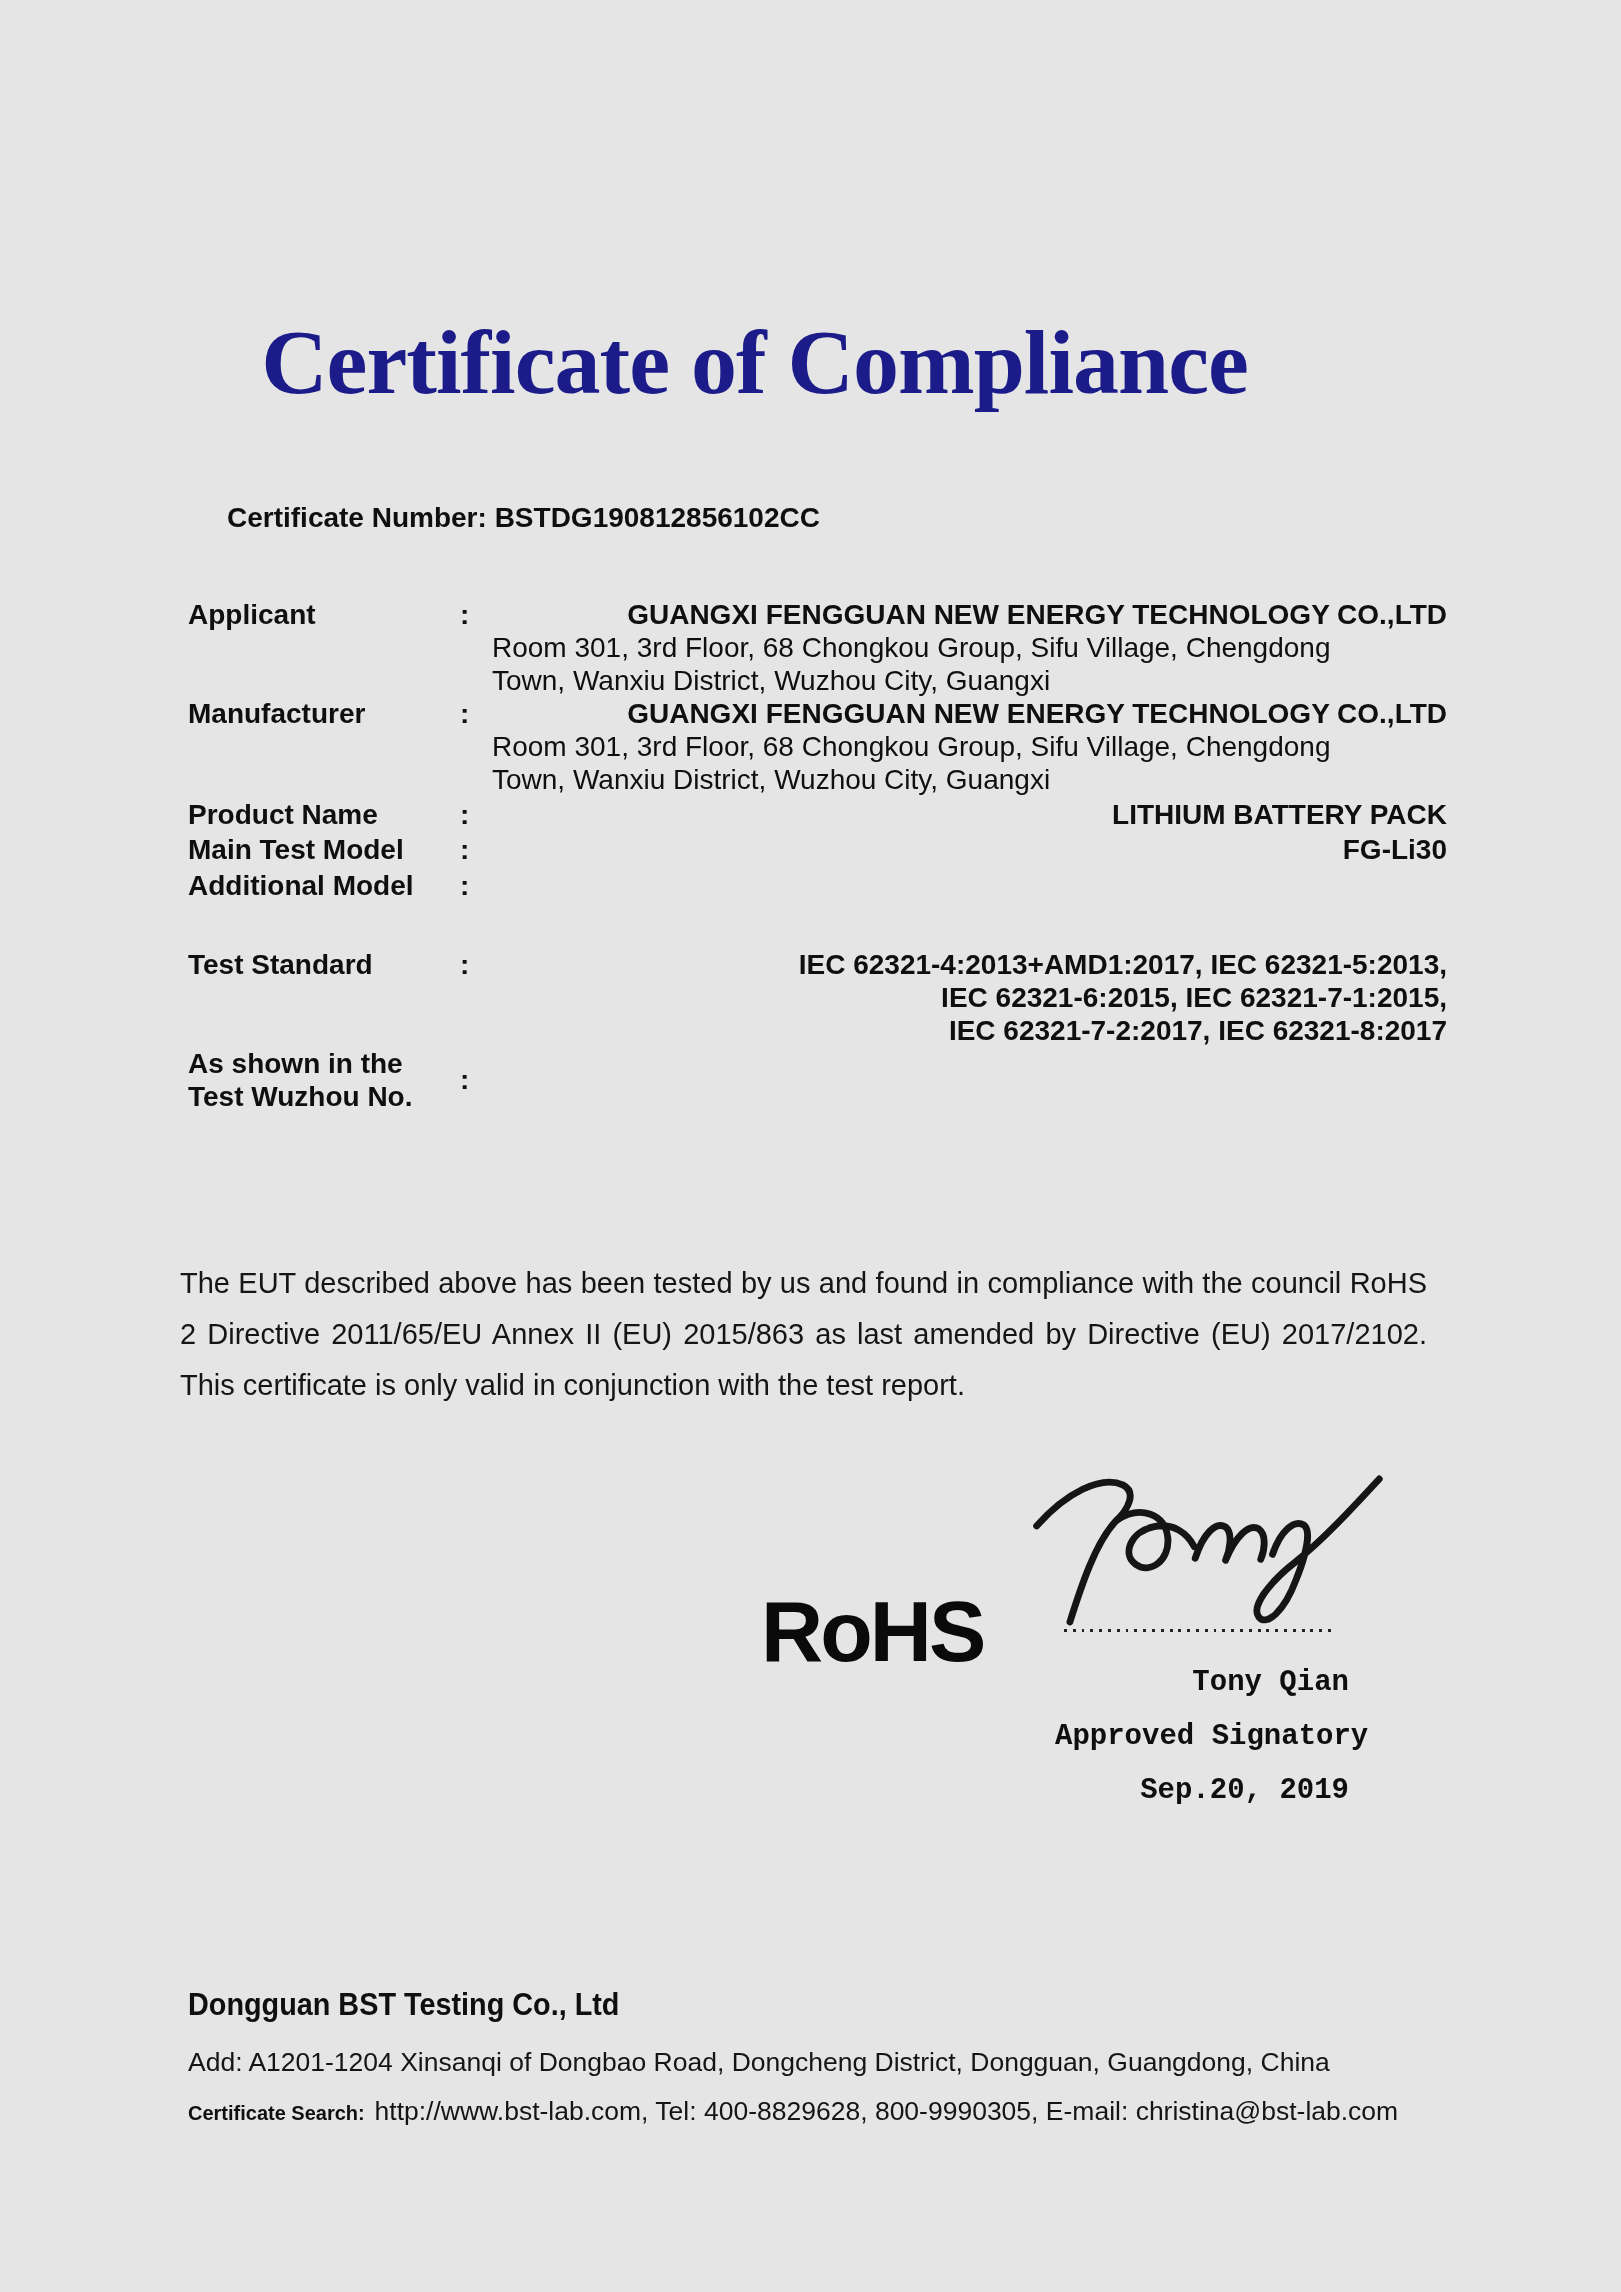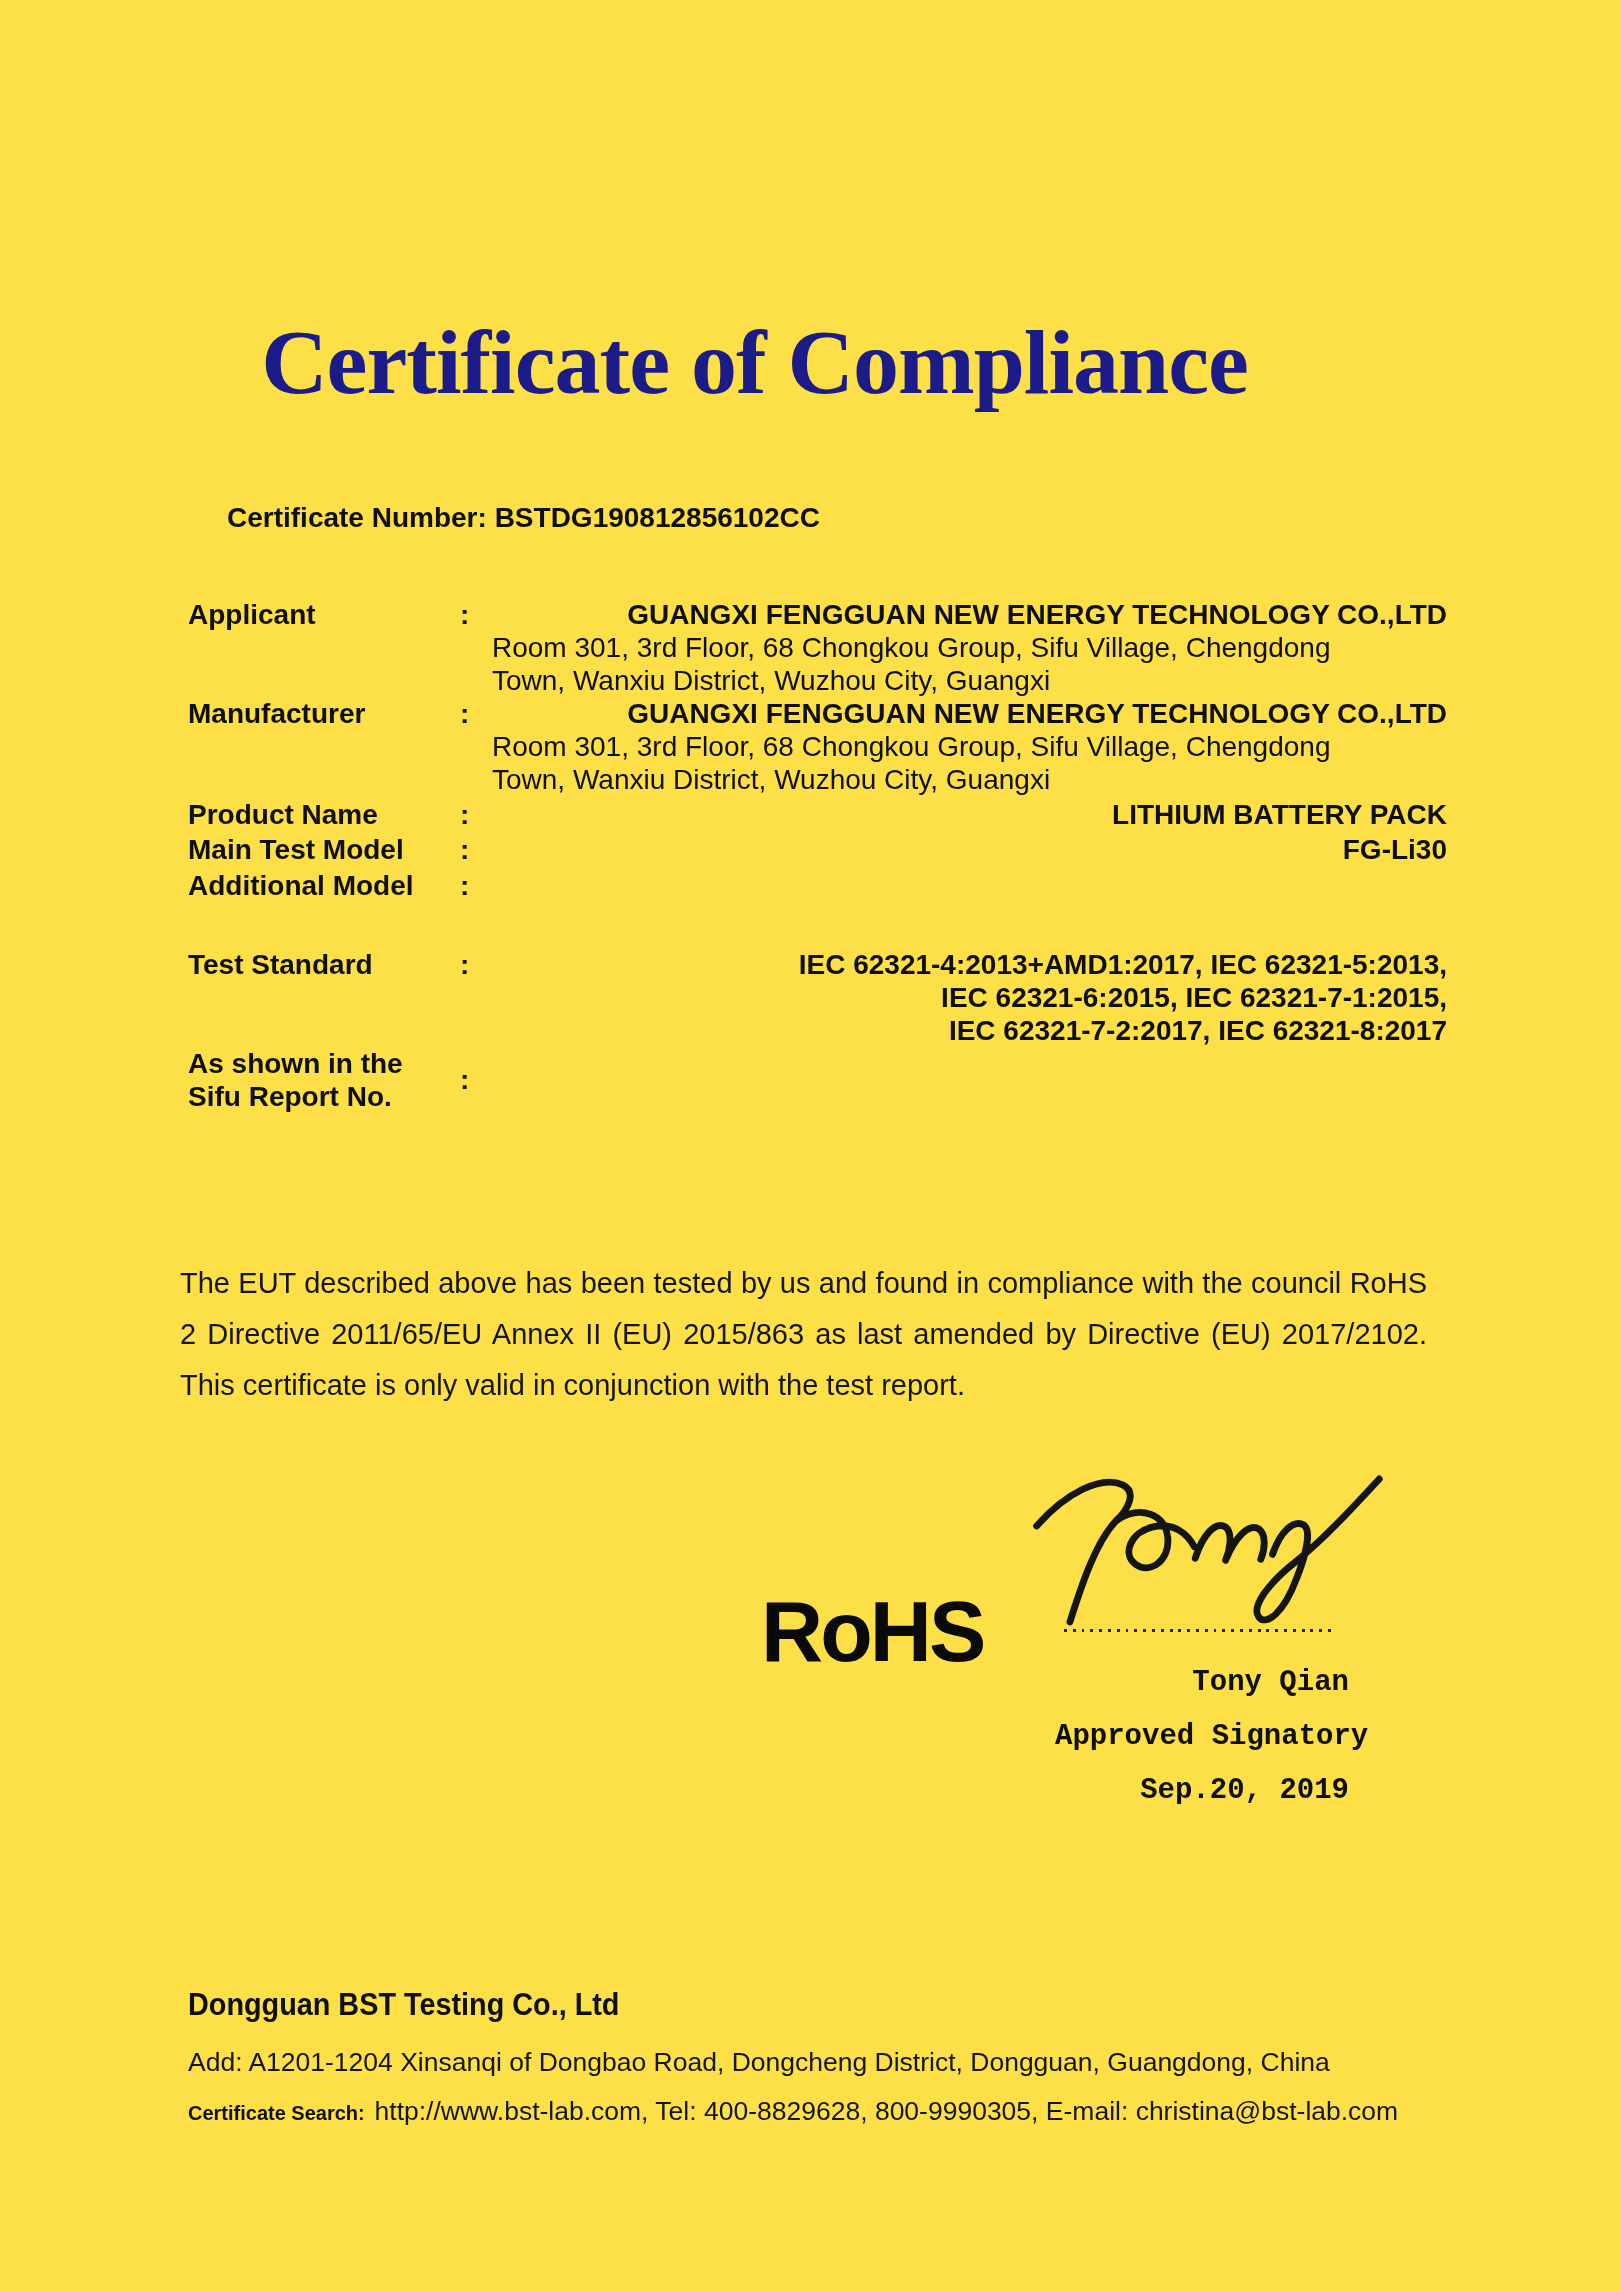--- a/index.html
+++ b/index.html
@@ -1,20 +1,20 @@
 <!DOCTYPE html>
 <html><head>
 <meta charset="utf-8">
 <style>
   html,body{margin:0;padding:0;background:#ffffff;}
   .page{
     position:relative;
     width:1621px;
     height:2293px;
-    background:#fde047;
+    background:#e5e5e5;
     font-family:"Liberation Sans", sans-serif;
     color:#111111;
     overflow:hidden;
   }
   
   .title{
     position:absolute;
     top:312px; left:0;
     width:1509px;
     text-align:center;
@@ -189,21 +189,21 @@
       <div class="value">
         <div class="line bold">IEC 62321-4:2013+AMD1:2017, IEC 62321-5:2013,</div>
         <div class="line bold">IEC 62321-6:2015, IEC 62321-7-1:2015,</div>
         <div class="line bold">IEC 62321-7-2:2017, IEC 62321-8:2017</div>
       </div>
     </div>
 
     <div class="row row-report">
       <div class="label">
         <span class="lbl-line">As shown in the</span>
-        <span class="lbl-line">Sifu Report No.</span>
+        <span class="lbl-line">Test Wuzhou No.</span>
       </div>
       <div class="colon mid">:</div>
     </div>
 
   </div>
 
   <p class="statement">The EUT described above has been tested by us and found in compliance with the council RoHS 2 Directive 2011/65/EU Annex II (EU) 2015/863 as last amended by Directive (EU) 2017/2102. This certificate is only valid in conjunction with the test report.</p>
 
   <div class="rohs">RoHS</div>
 

